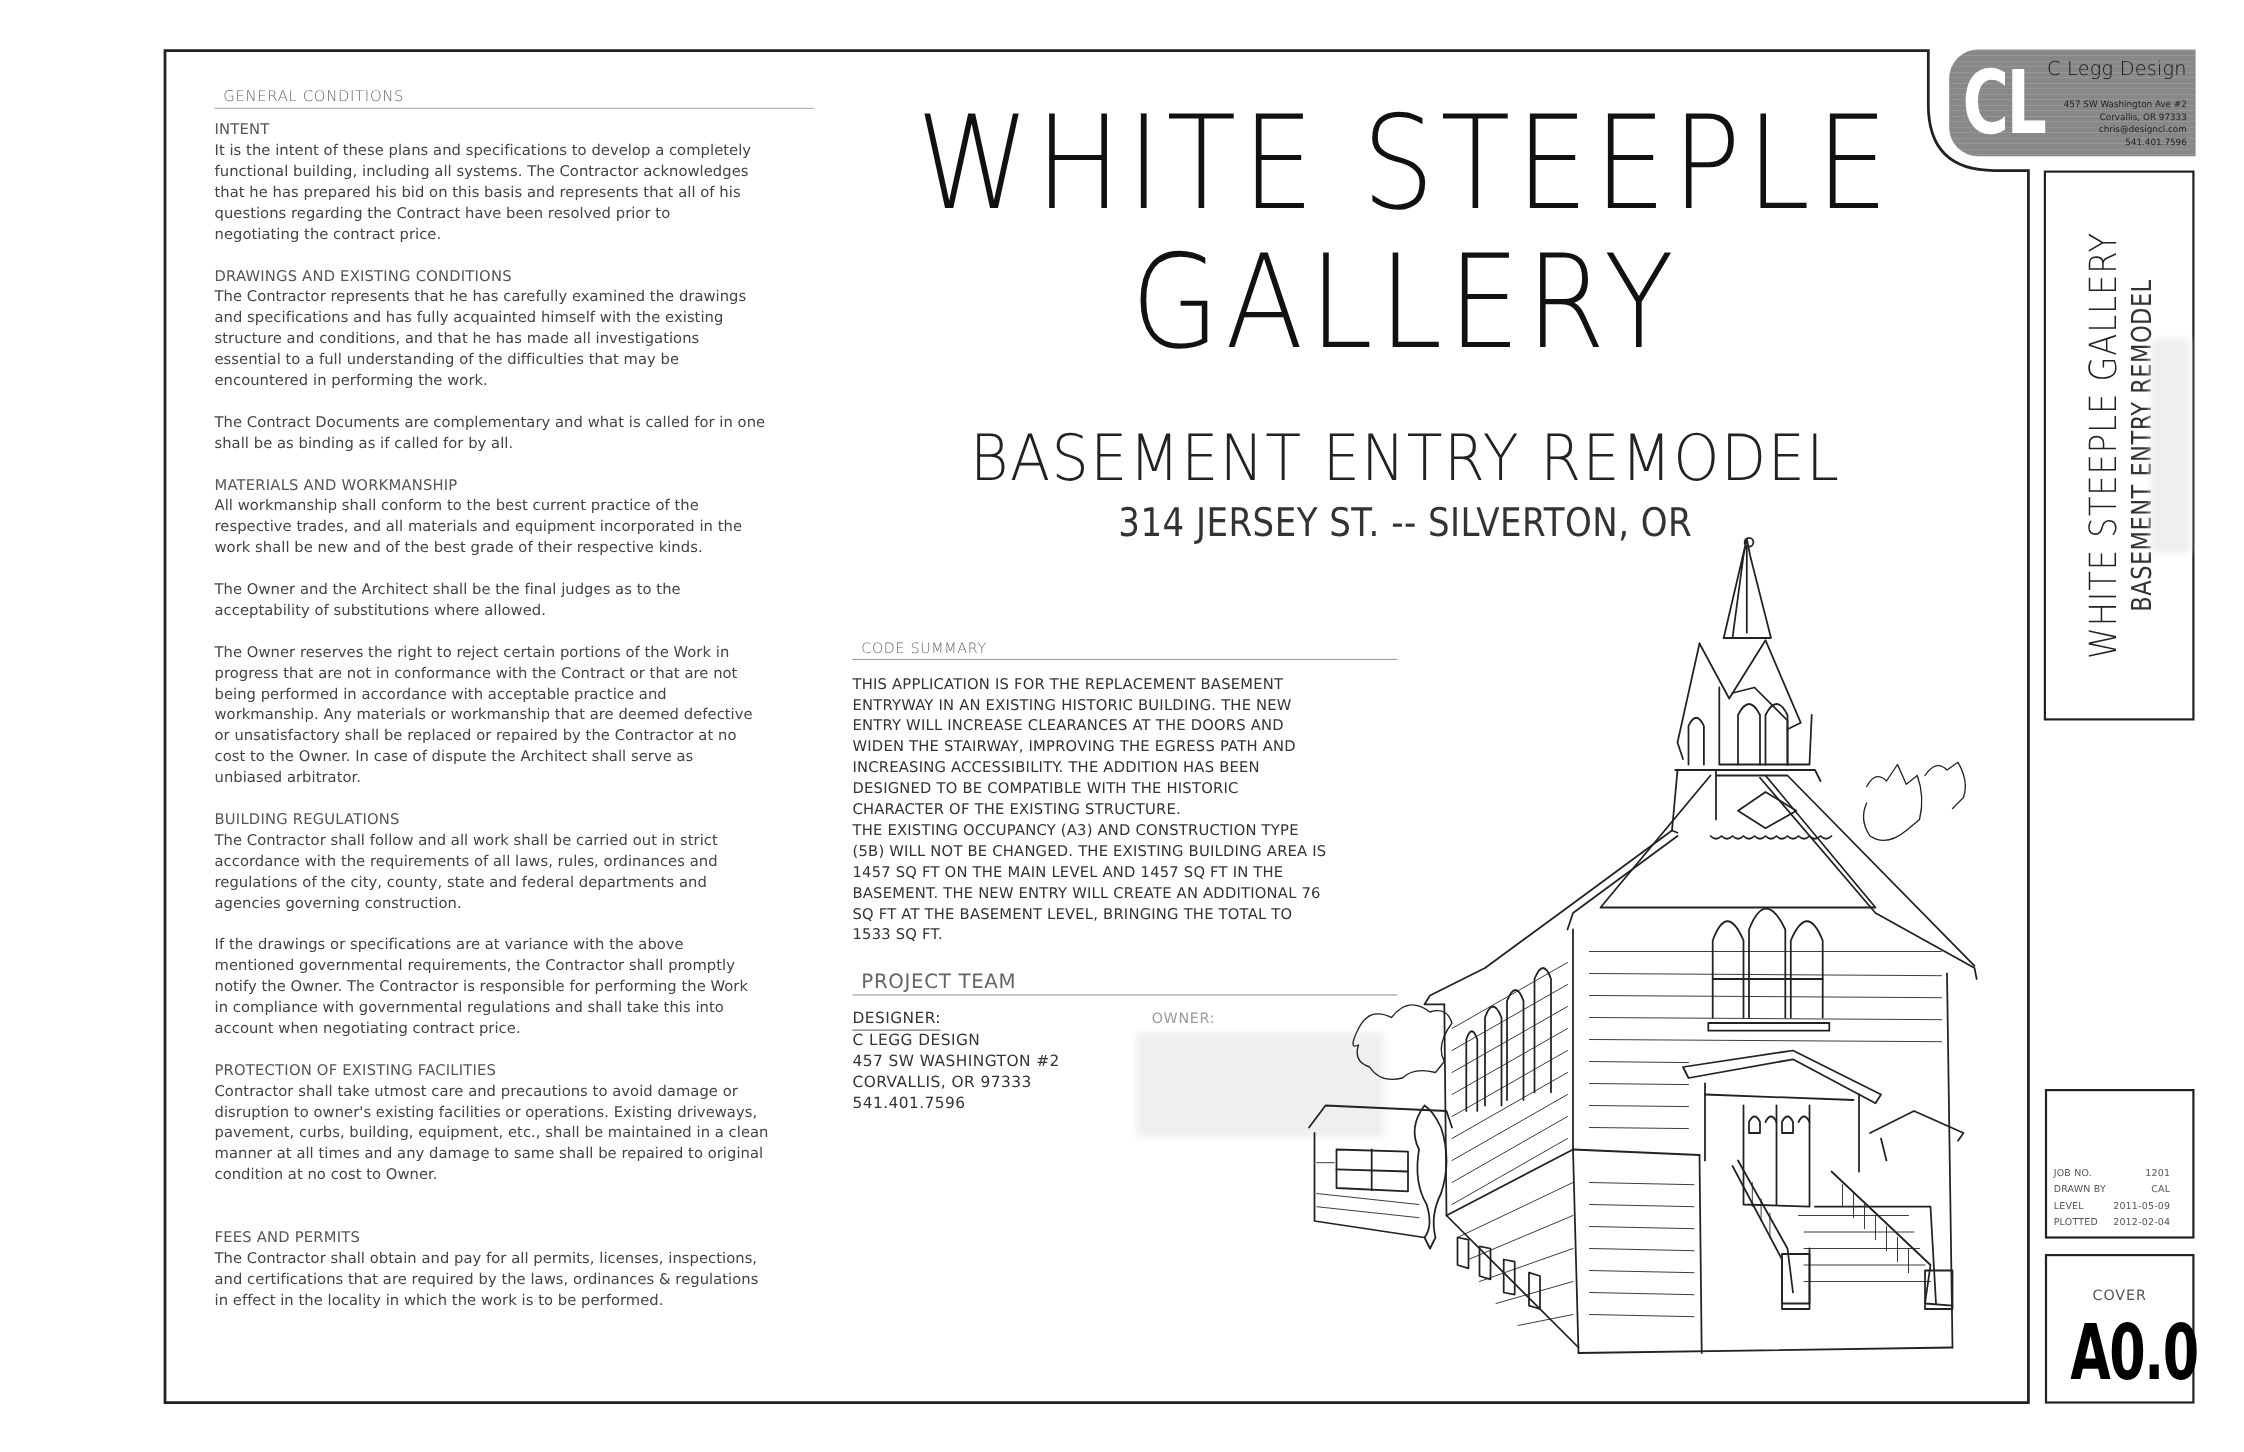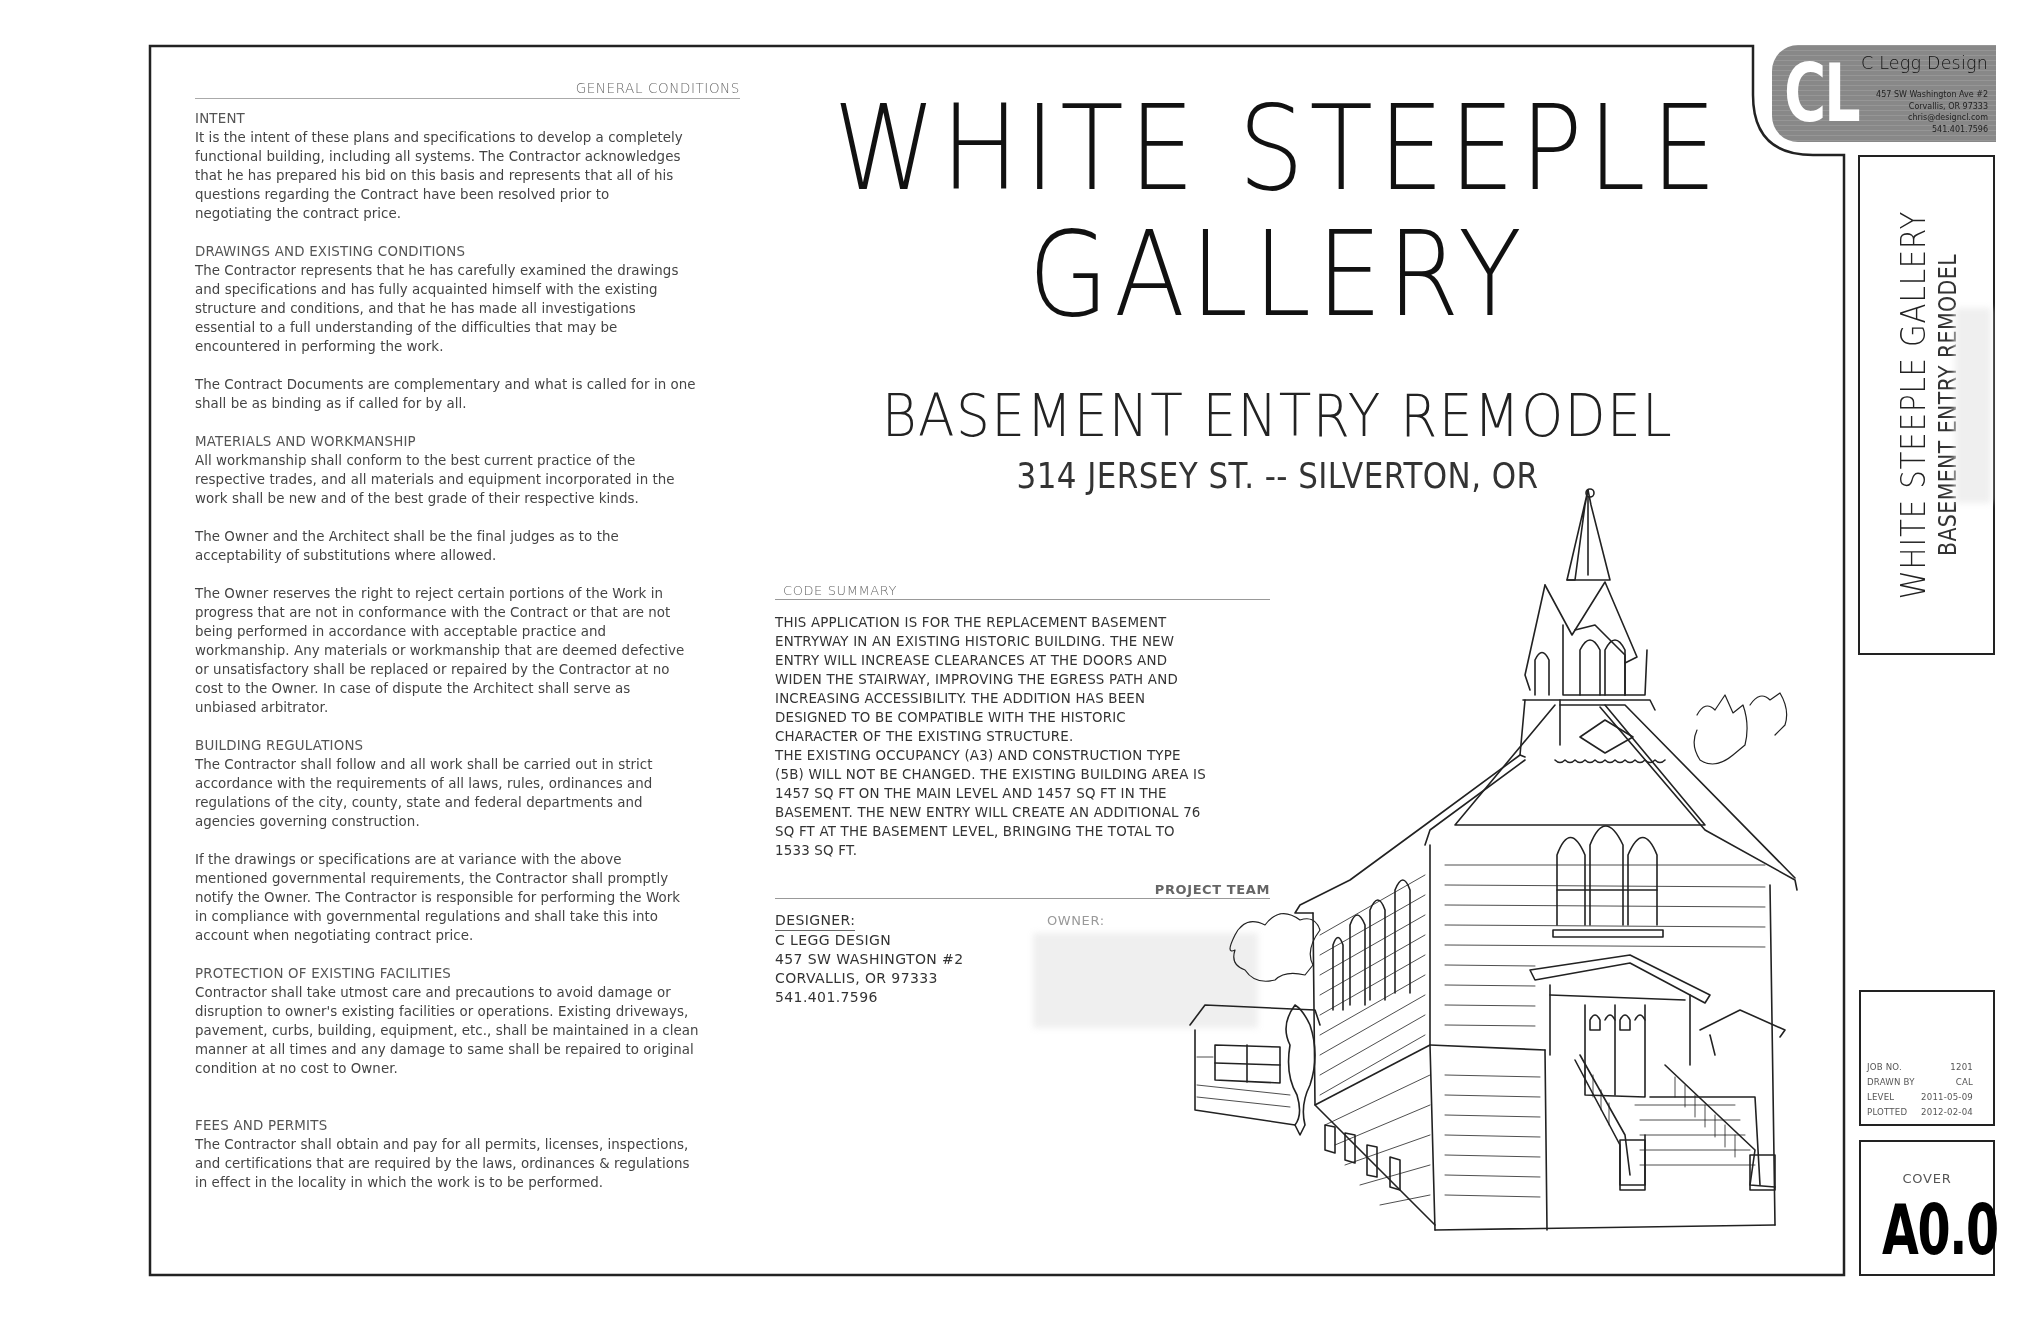--- a/index.html
+++ b/index.html
@@ -3,40 +3,40 @@
   <meta charset="utf-8">
   <style>
     * { box-sizing: border-box; margin: 0; padding: 0; }
     html, body { width: 2040px; height: 1320px; background: #ffffff; overflow: hidden; }
     body { position: relative; font-family: "DejaVu Sans", sans-serif; color: #333; }
 
     .frame-svg { position: absolute; left: 0; top: 0; width: 2040px; height: 1320px; pointer-events: none; }
 
     
     .gc { position: absolute; left: 195px; top: 80px; width: 545px; }
-    .gc-header { font-family: "DejaVu Sans", sans-serif; font-size: 13.5px; letter-spacing: 0.6px; color: #666; padding-left: 8px; padding-bottom: 2px; border-bottom: 1.5px solid #aaa; font-weight: 300; text-align: right; }
+    .gc-header { font-family: "DejaVu Sans", sans-serif; font-size: 13.5px; letter-spacing: 0.6px; color: #666; padding-left: 8px; padding-bottom: 2px; border-bottom: 1.5px solid #aaa; font-weight: 300; }
     .gc-body { margin-top: 10px; font-family: "DejaVu Sans", sans-serif; font-size: 13.4px; line-height: 19px; color: #444; letter-spacing: 0.05px; }
     .gc-section-title { color: #555; letter-spacing: 0.2px; }
     .gc-para { white-space: pre-line; }
     .gc-gap { height: 19px; }
 
     
     .title-block { position: absolute; left: 700px; top: 85px; width: 1155px; text-align: center; }
     .title-main { font-family: "DejaVu Sans", sans-serif; font-weight: 200; font-size: 118px; line-height: 126px; letter-spacing: 6px; color: #111; transform: scaleX(0.88); transform-origin: center; white-space: pre-line; -webkit-text-stroke: 0px; font-stretch: condensed; }
     .subtitle { position: absolute; left: 700px; top: 382px; width: 1155px; text-align: center; font-family: "DejaVu Sans", sans-serif; font-size: 58px; color: #222; letter-spacing: 1.5px; transform: scaleX(0.92); transform-origin: center; font-weight: 300; }
     .address { position: absolute; left: 700px; top: 455px; width: 1155px; text-align: center; font-family: "DejaVu Sans", sans-serif; font-size: 36px; color: #333; letter-spacing: 0.5px; transform: scaleX(0.86); transform-origin: center; }
 
     
     .code { position: absolute; left: 775px; top: 583px; width: 495px; }
     .code-header { font-size: 13px; letter-spacing: 0.6px; color: #666; padding-left: 8px; padding-bottom: 1px; border-bottom: 1.5px solid #999; font-weight: 300; }
     .code-body { margin-top: 13px; font-family: "DejaVu Sans", sans-serif; font-size: 13.4px; line-height: 19px; color: #333; white-space: pre-line; letter-spacing: 0.2px; }
 
     
     .team { position: absolute; left: 775px; top: 882px; width: 495px; }
-    .team-header { font-size: 13px; letter-spacing: 0.6px; color: #666; padding-left: 8px; padding-bottom: 1px; border-bottom: 1.5px solid #999; font-weight: 700; text-align: right; }
+    .team-header { font-size: 18px; letter-spacing: 0.6px; color: #666; padding-left: 8px; padding-bottom: 1px; border-bottom: 1.5px solid #999; font-weight: 400; }
     .team-cols { position: relative; margin-top: 12px; height: 120px; }
     .designer { position: absolute; left: 0; top: 0; font-size: 14px; line-height: 19px; color: #333; letter-spacing: 0.4px; }
     .designer-label { display: inline-block; border-bottom: 1px solid #666; margin-bottom: 0; }
     .owner { position: absolute; left: 272px; top: 0; font-size: 13px; line-height: 19px; color: #999; letter-spacing: 0.6px; }
     .owner-redacted { position: absolute; left: 258px; top: 22px; width: 225px; height: 95px; background: #efefef; filter: blur(3px); }
 
     
     .church { position: absolute; left: 1185px; top: 485px; width: 630px; height: 775px; }
 
     

